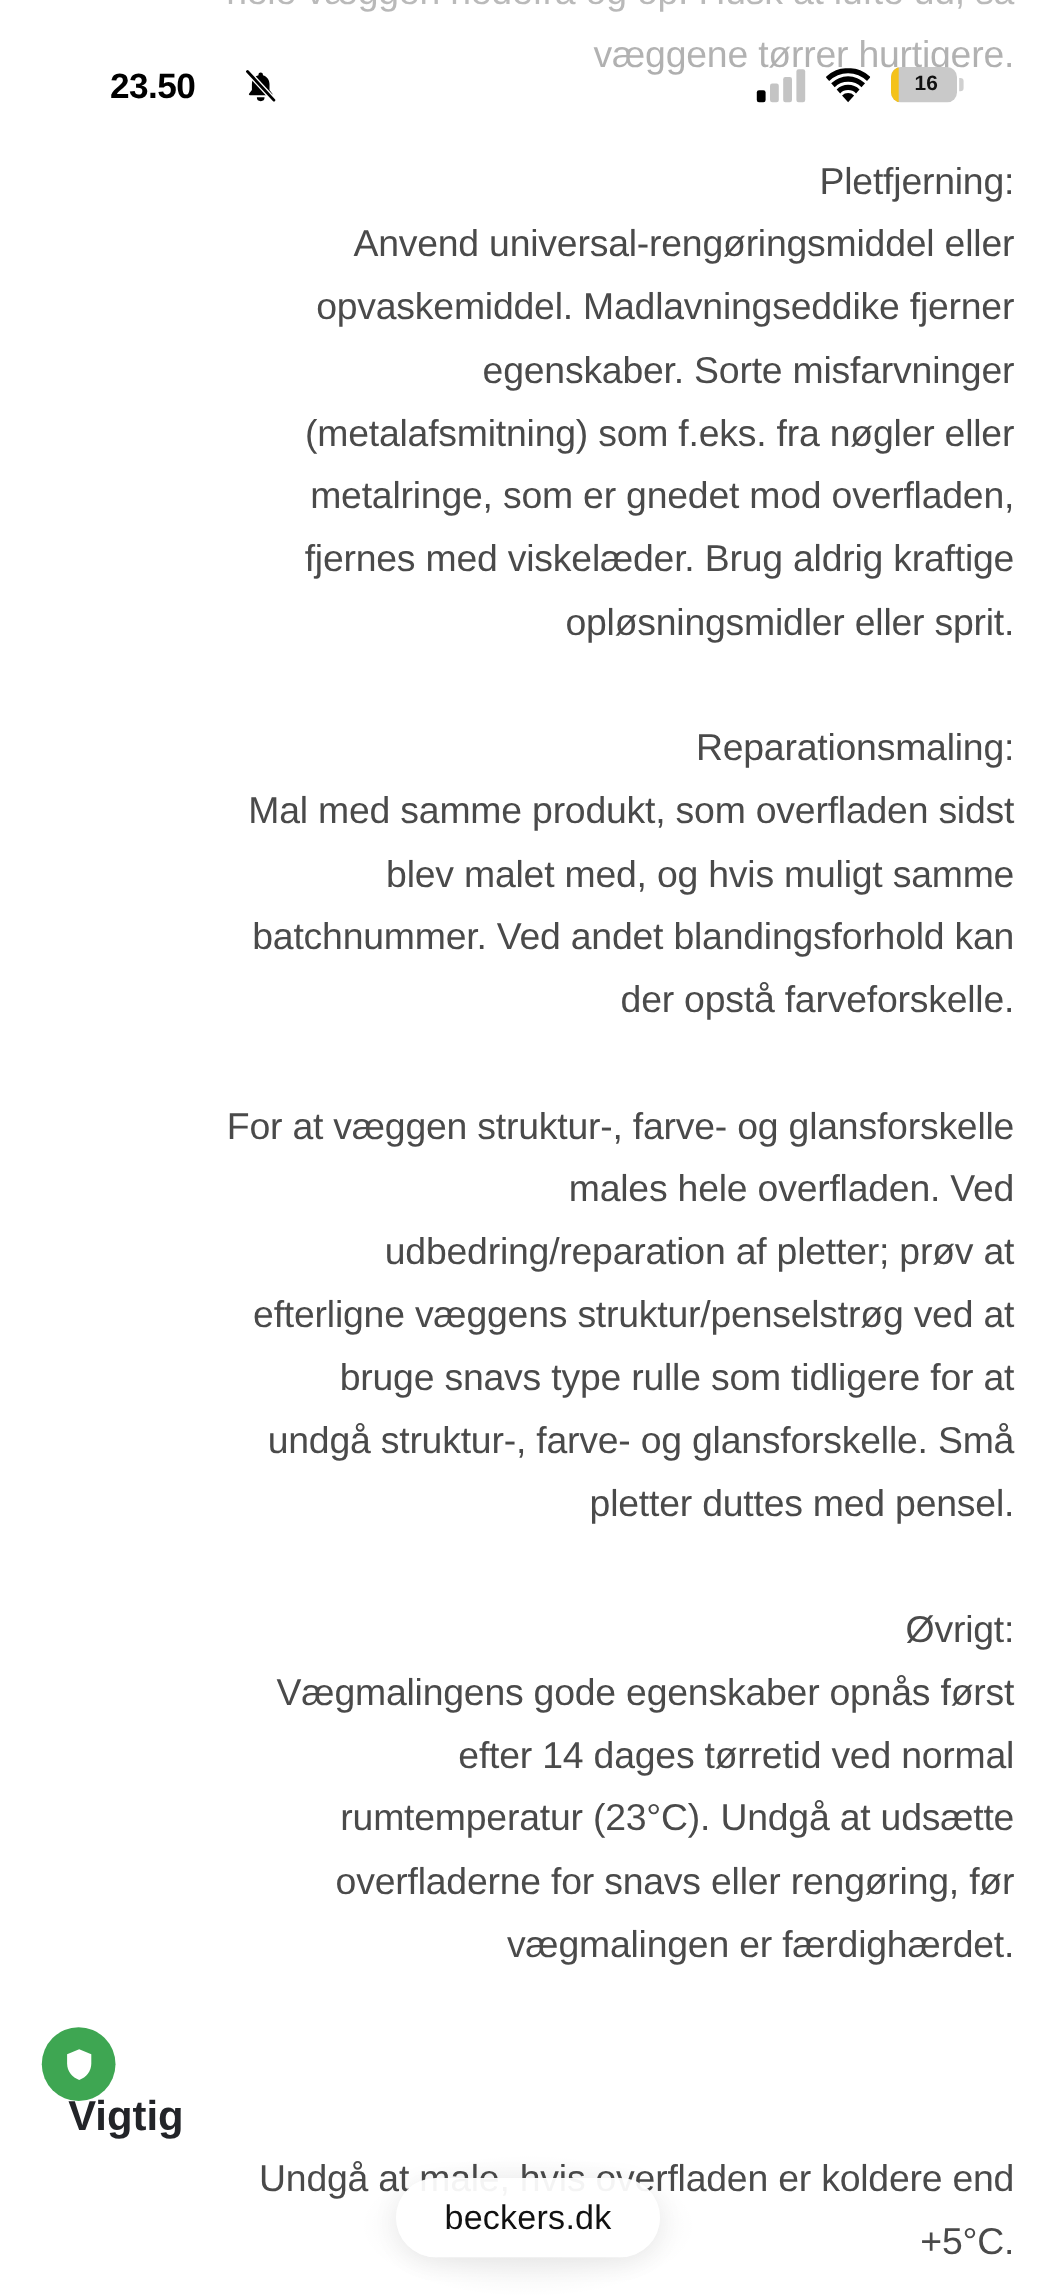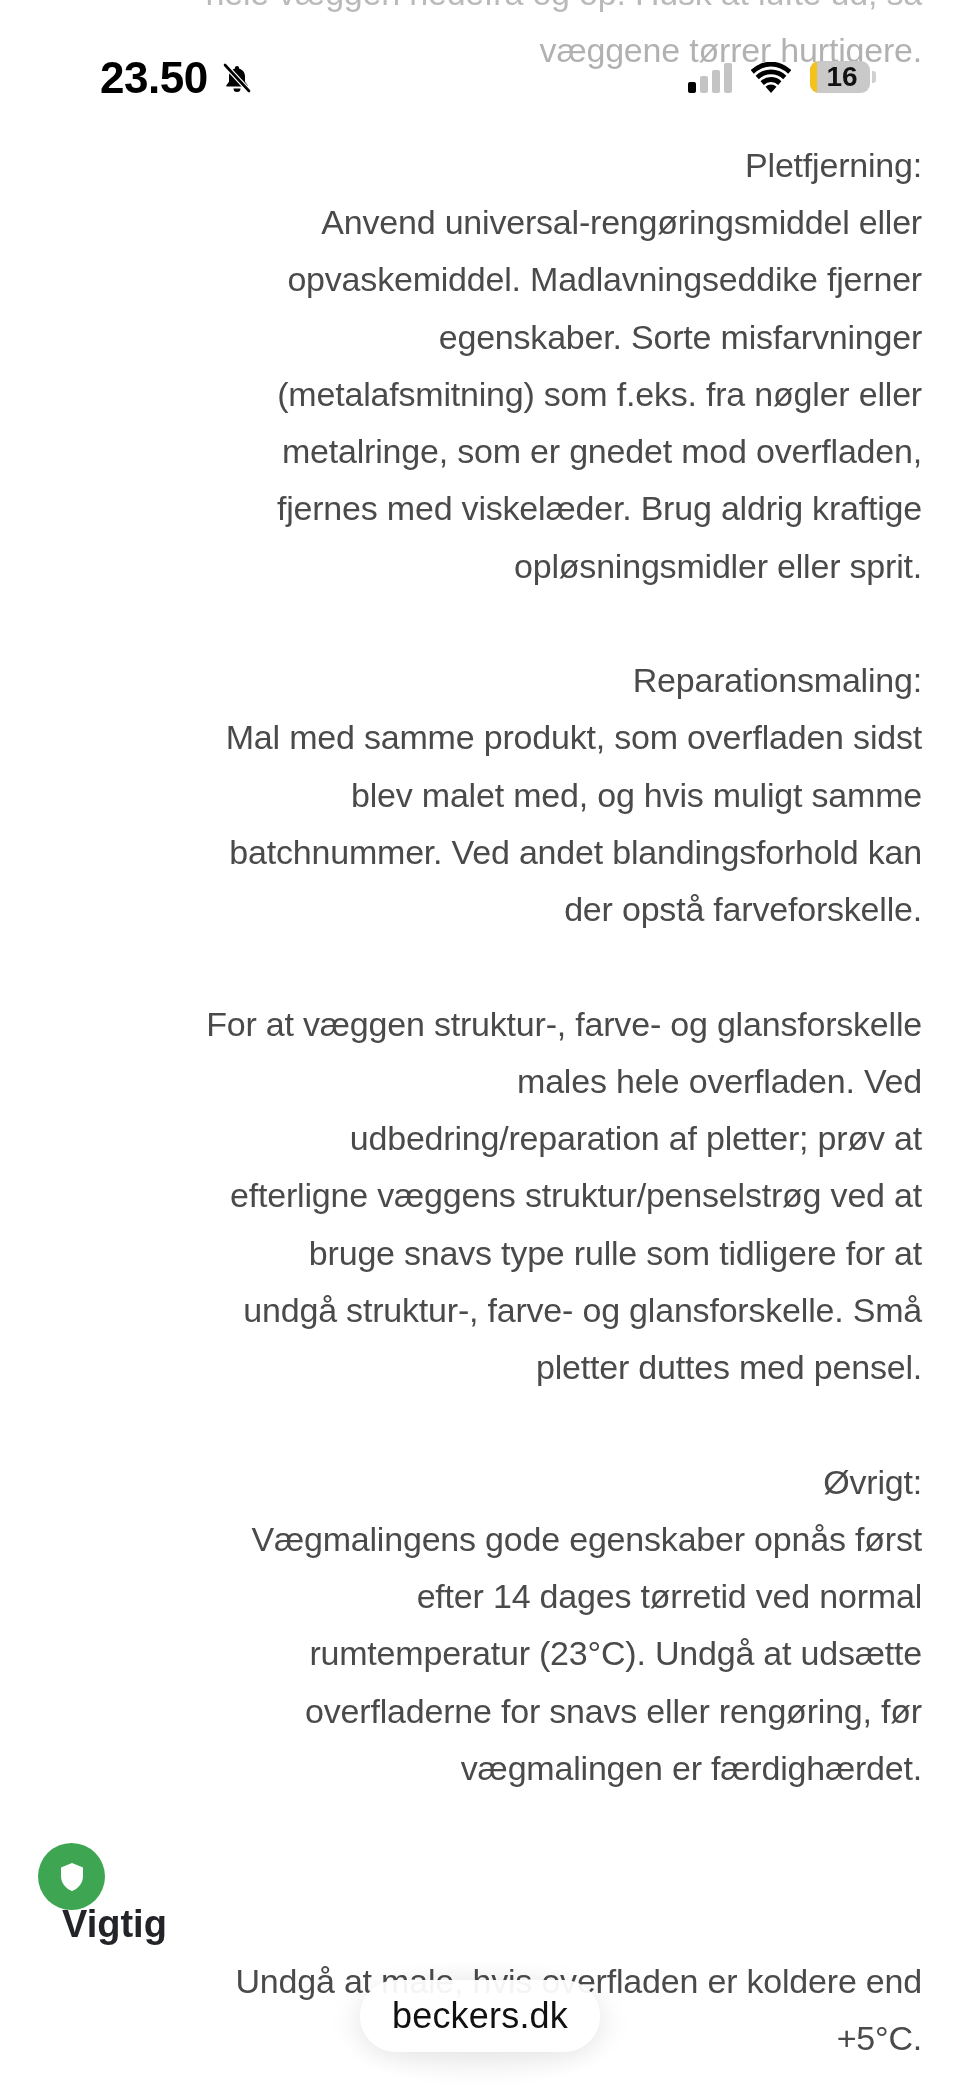--- a/index.html
+++ b/index.html
@@ -62,21 +62,21 @@
     .statusbar {
       position: absolute;
       left: 0; top: 0;
       width: 960px;
       height: 110px;
     }
     .time {
       position: absolute;
       left: 100px;
       top: 56px;
-      font-size: 44px;
+      font-size: 32px;
       font-weight: bold;
       color: #000;
       line-height: 44px;
       letter-spacing: -0.5px;
     }
     .bell {
       position: absolute;
       left: 221px;
       top: 62px;
       width: 32px;
@@ -117,21 +117,21 @@
     .battery .level {
       position: absolute;
       left: 0; top: 0; bottom: 0;
       width: 7px;
       background: #f4c21b;
     }
     .battery .pct {
       position: absolute;
       left: 0; right: 0; top: 0;
       text-align: center;
-      font-size: 28px;
+      font-size: 19px;
       font-weight: bold;
       color: #111;
       line-height: 32px;
       padding-left: 4px;
     }
     .battery-nub {
       position: absolute;
       left: 872px;
       top: 71px;
       width: 4px;
@@ -167,21 +167,21 @@
       width: 240px;
       height: 72px;
       border-radius: 36px;
       background: rgba(255,255,255,0.94);
       box-shadow: 0 4px 24px rgba(0,0,0,0.07);
       display: flex;
       align-items: center;
       justify-content: center;
     }
     .url-text {
-      font-size: 36px;
+      font-size: 31px;
       color: #111;
       letter-spacing: 0.2px;
     }
   </style>
 </head>
 <body>
 
 <div class="article">
   <span class="line">hele væggen nedefra og op. Husk at lufte ud, så</span>
   <span class="line">væggene tørrer hurtigere.</span>

